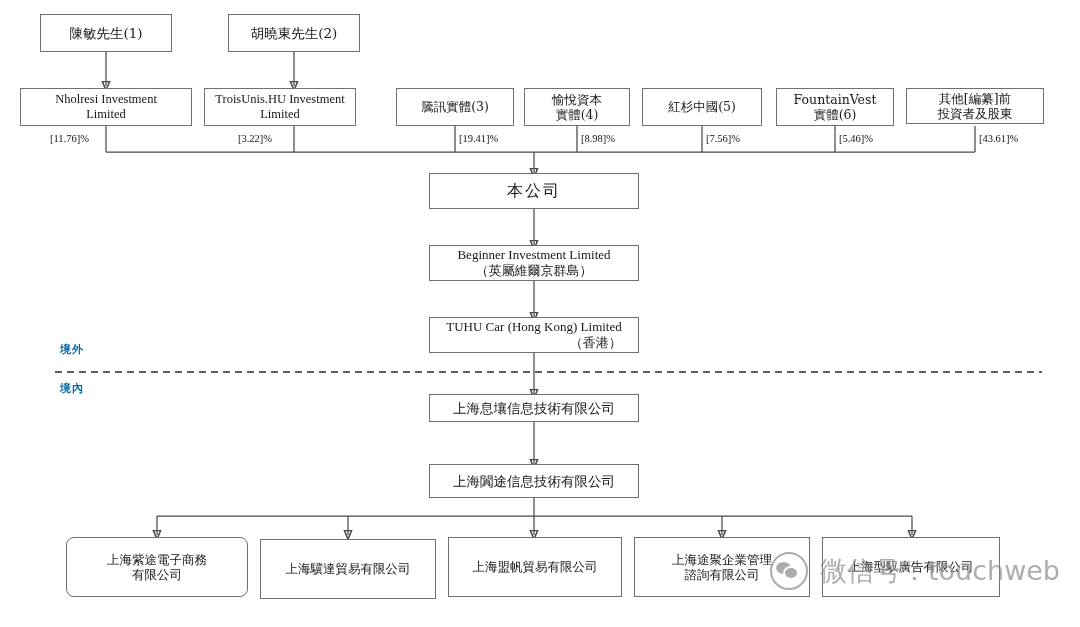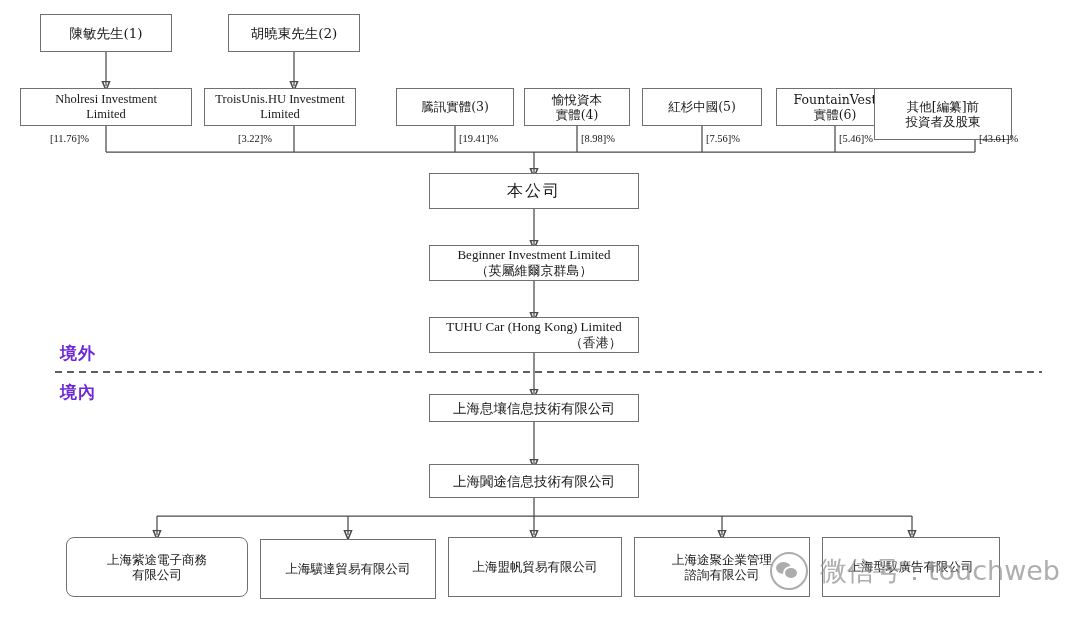--- a/index.html
+++ b/index.html
@@ -33,24 +33,24 @@
   .pct{
     position:absolute;
     font-size:10.5px;
     font-family:"Liberation Serif","DejaVu Serif",serif;
     color:#141414;
     white-space:nowrap;
   }
 
   .zone-label{
     position:absolute;
-    font-size:17px;
+    font-size:11px;
     font-weight:bold;
     font-family:"DejaVu Serif","Liberation Serif",serif;
-    color:#6d28d9;
+    color:#0369a1;
     letter-spacing:1px;
   }
 
   svg.wires{position:absolute;left:0;top:0;width:1080px;height:627px;overflow:visible;}
   svg.wires line,svg.wires path{stroke:#4a4a4a;stroke-width:1.25px;fill:none;}
   svg.wires .dash{stroke:#2b2b2b;stroke-width:1.6px;stroke-dasharray:7 5;}
 
   
   #watermark{
     position:absolute;left:770px;top:552px;
@@ -129,21 +129,21 @@
   <div class="node cn t2" style="left:396px;top:88px;width:118px;height:38px;">騰訊實體(3)</div>
 
   <div class="node cn t2" style="left:524px;top:88px;width:106px;height:38px;">愉悅資本
 實體(4)</div>
 
   <div class="node cn t2" style="left:642px;top:88px;width:120px;height:38px;">紅杉中國(5)</div>
 
   <div class="node cn t2" style="left:776px;top:88px;width:118px;height:38px;">FountainVest
 實體(6)</div>
 
-  <div class="node cn t2" style="left:874px;top:88px;width:138px;height:52px;">其他[編纂]前
+  <div class="node cn t2" style="left:906px;top:88px;width:138px;height:36px;">其他[編纂]前
 投資者及股東</div>
 
   <div class="pct" style="left:50px;top:133px;">[11.76]%</div>
   <div class="pct" style="left:238px;top:133px;">[3.22]%</div>
   <div class="pct" style="left:459px;top:133px;">[19.41]%</div>
   <div class="pct" style="left:581px;top:133px;">[8.98]%</div>
   <div class="pct" style="left:706px;top:133px;">[7.56]%</div>
   <div class="pct" style="left:839px;top:133px;">[5.46]%</div>
   <div class="pct" style="left:979px;top:133px;">[43.61]%</div>
 

